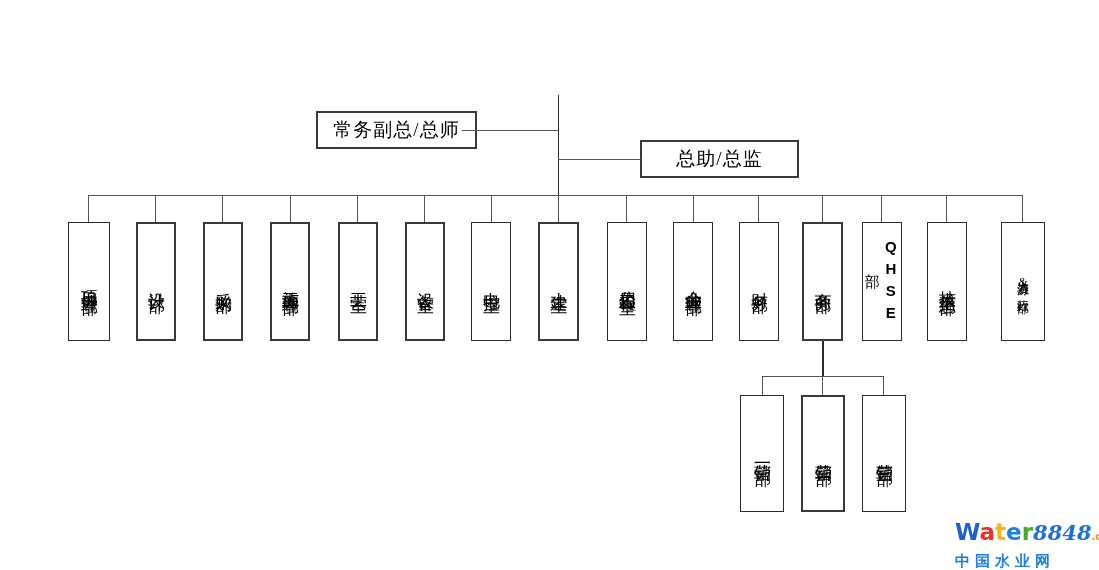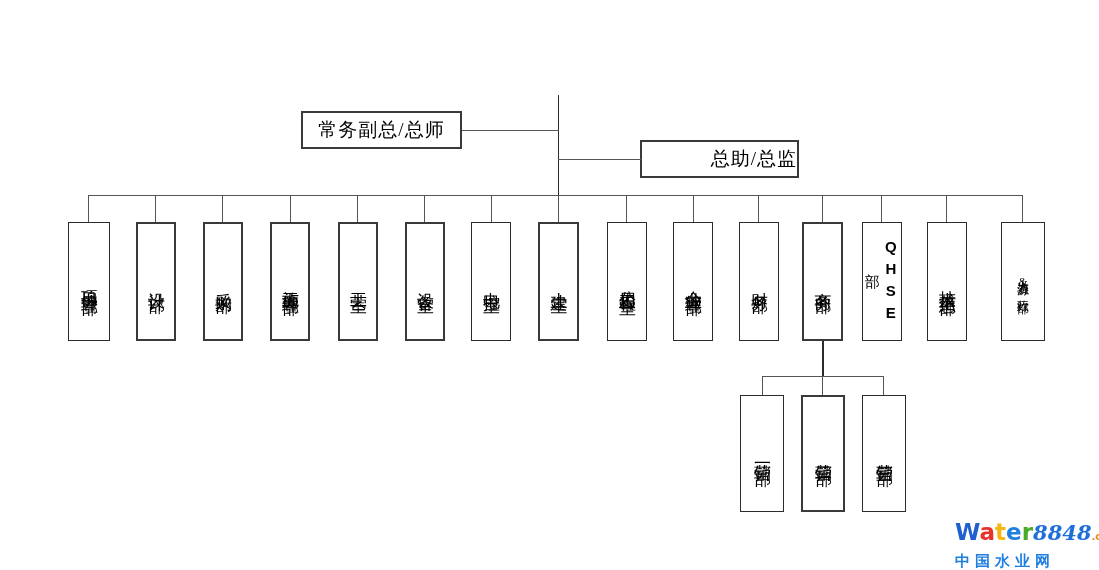--- a/index.html
+++ b/index.html
@@ -99,25 +99,25 @@
     margin-top: 1px;
     white-space: nowrap;
   }
 </style>
 </head>
 <body>
 
 <div id="chart-root">
 
 
-  <div class="node horiz thick" style="left:301px; top:111px; width:161px; height:38px;">
+  <div class="node horiz thick" style="left:316px; top:111px; width:161px; height:38px;">
     <span>常务副总/总师</span>
   </div>
 
-  <div class="node horiz thick" style="left:640px; top:140px; width:159px; height:38px;justify-content:flex-end;">
+  <div class="node horiz thick" style="left:640px; top:140px; width:159px; height:38px;">
     <span>总助/总监</span>
   </div>
 
   <div class="line v dark" style="left:558px; top:95px; height:101px;"></div>
 
   <div class="line h" style="left:462px; top:130px; width:97px;"></div>
 
   <div class="line h" style="left:558px; top:159px; width:83px;"></div>
 
   <div class="line h" style="left:88px; top:195px; width:935px;"></div>

